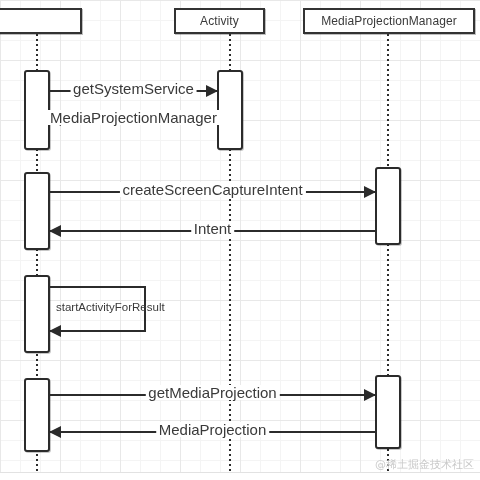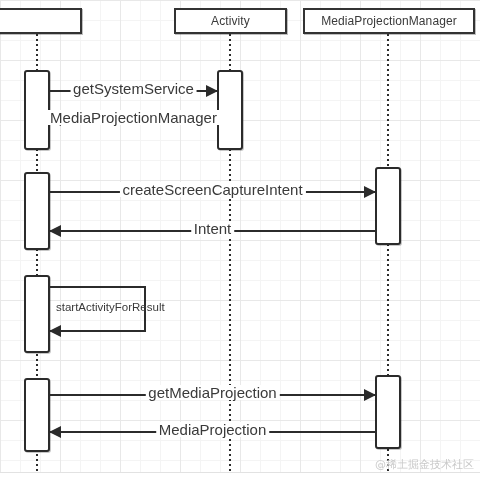--- a/index.html
+++ b/index.html
@@ -161,21 +161,21 @@
 </style>
 </head>
 <body>
 
 <div id="canvas">
 
   <div class="lifeline-head" style="left:-40px; top:8px; width:122px; height:26px;">
     <span class="lifeline-head-label"></span>
   </div>
 
-  <div class="lifeline-head" style="left:174px; top:8px; width:113px; height:26px;">
+  <div class="lifeline-head" style="left:174px; top:8px; width:91px; height:26px;">
     <span class="lifeline-head-label">Activity</span>
   </div>
 
   <div class="lifeline-head" style="left:303px; top:8px; width:172px; height:26px;">
     <span class="lifeline-head-label">MediaProjectionManager</span>
   </div>
 
   <div class="lifeline" style="left:36px; top:34px; height:438px;"></div>
   <div class="lifeline" style="left:229px; top:34px; height:438px;"></div>
   <div class="lifeline" style="left:387px; top:34px; height:438px;"></div>

